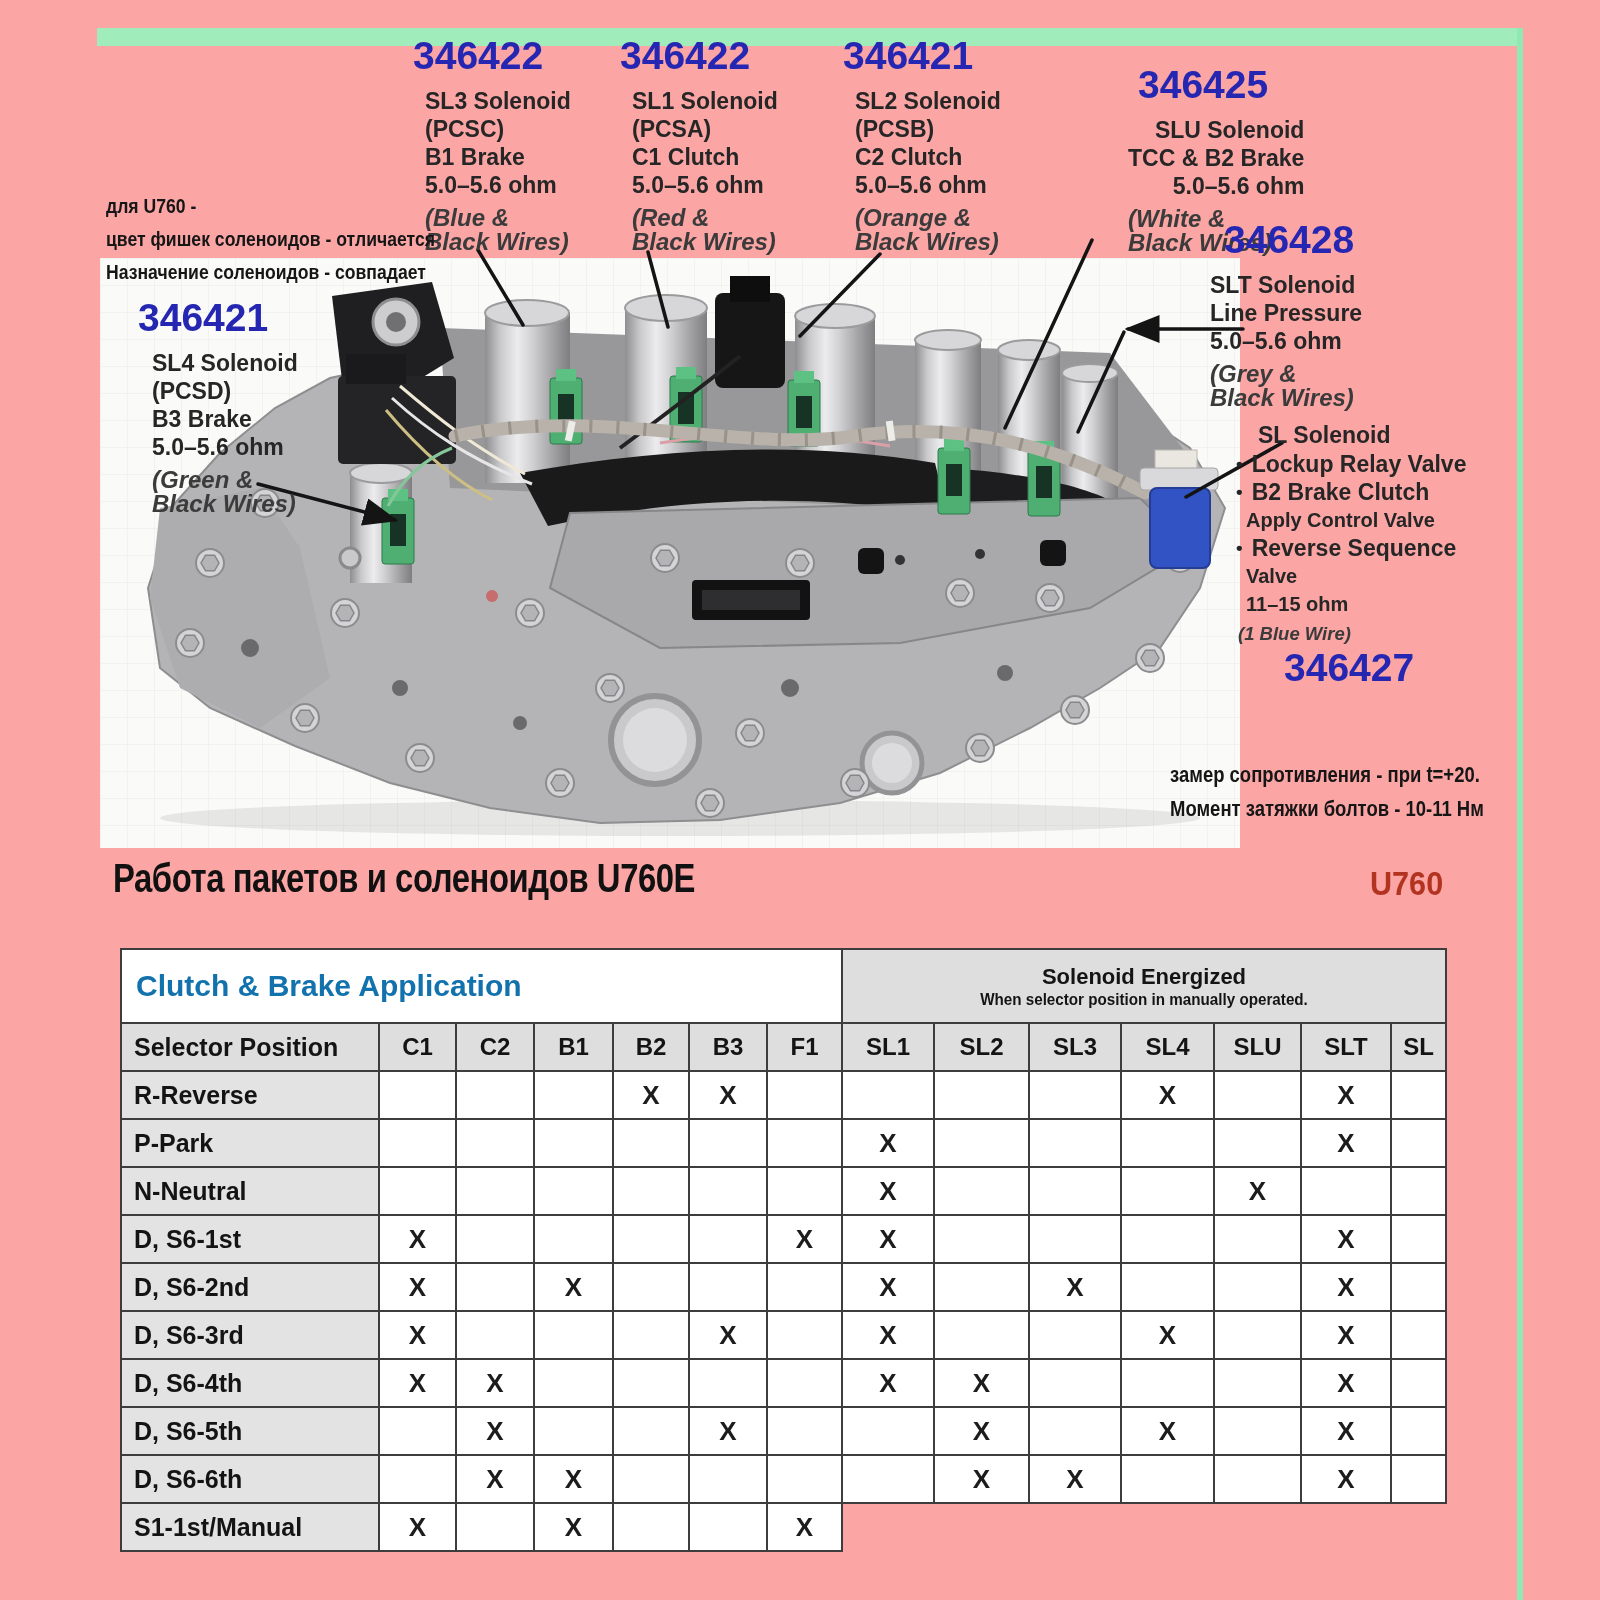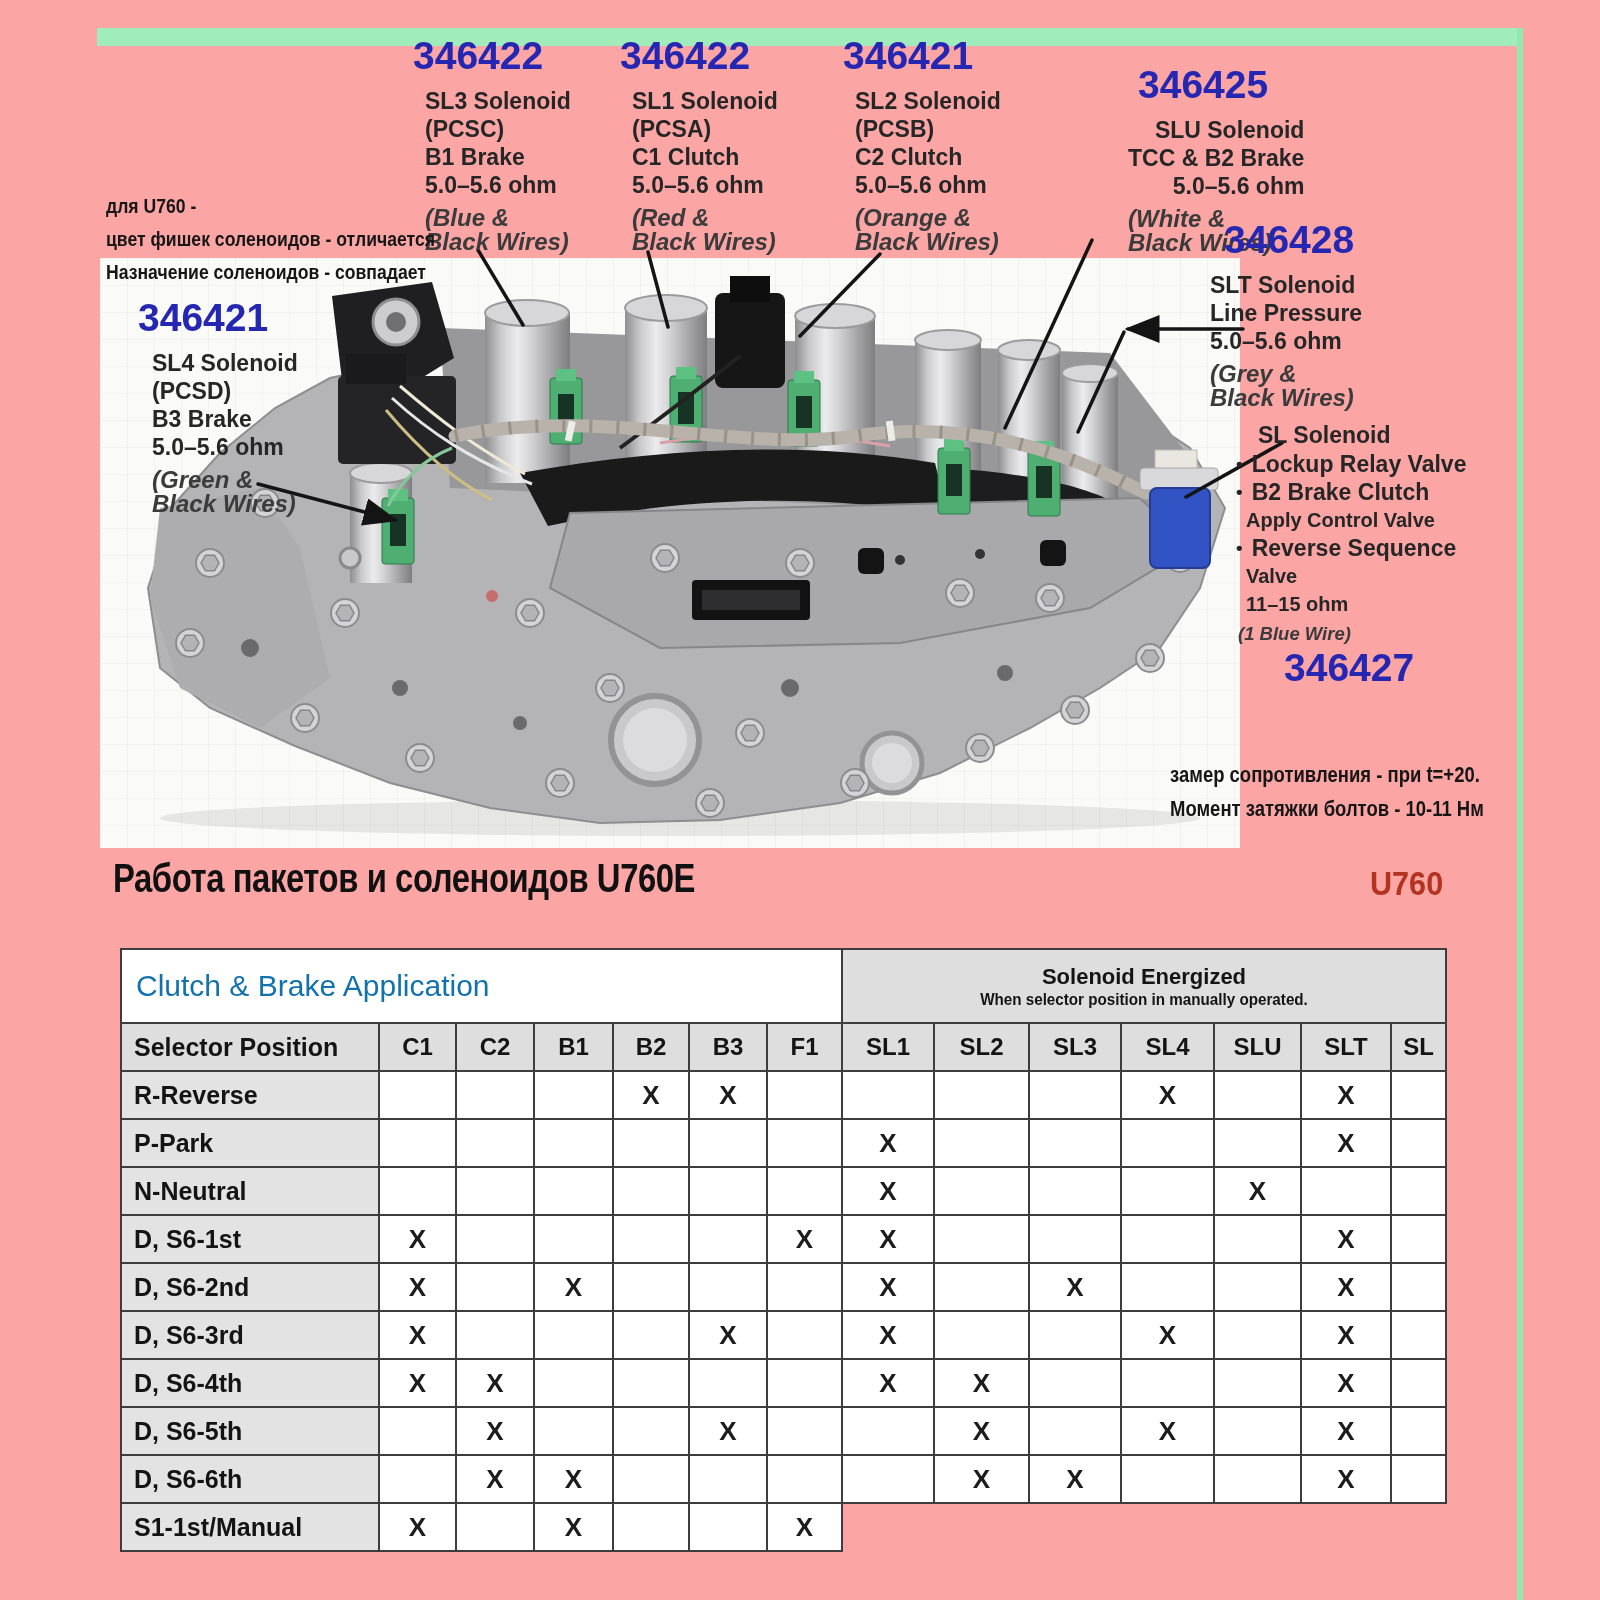--- a/index.html
+++ b/index.html
@@ -23,21 +23,21 @@
   .bln{margin-left:10px;font-size:20px;font-weight:bold;line-height:28px;color:#262626;}
   .slw{font-style:italic;font-size:18.5px;font-weight:bold;color:#3b3b3b;margin-top:5px;margin-left:2px;}
   .slpn{font-size:39px;font-weight:bold;color:#2526b2;margin-left:48px;margin-top:1px;}
   .doc-title{position:absolute;left:113px;top:856px;font-size:40px;font-weight:bold;letter-spacing:-0.5px;
              color:#111;transform:scaleX(.82);transform-origin:left top;white-space:nowrap;}
   .badge{position:absolute;left:1370px;top:864px;font-size:34px;font-weight:bold;color:#b2331f;
          transform:scaleX(.9);transform-origin:left top;}
   #app-table{position:absolute;left:120px;top:948px;}
   table.apptable{border-collapse:collapse;table-layout:fixed;}
   .apptable th,.apptable td{border:2px solid #3d3d3d;overflow:hidden;}
-  .secL{background:#fff;color:#1272ad;font-size:30px;font-weight:normal;text-align:left;
+  .secL{background:#fff;color:#1272ad;font-size:30px;font-weight:bold;text-align:left;
         padding-left:14px;height:70px;}
   .secR{background:#dedede;text-align:center;vertical-align:middle;height:70px;}
   .secRt{font-size:22px;font-weight:bold;color:#141414;line-height:26px;}
   .secRs{font-size:16px;font-weight:bold;color:#141414;line-height:19px;transform:scaleX(.95);}
   .colh{background:#dedede;font-size:24px;font-weight:bold;height:44px;text-align:center;color:#141414;}
   .selh{text-align:left;padding-left:12px;font-size:25px;}
   .rowlab{background:#e3e3e3;font-size:25px;font-weight:bold;padding-left:12px;height:44px;color:#141414;}
   .mark{background:#fff;text-align:center;font-size:26px;font-weight:600;color:#1c1c1c;}
   .void{border:none !important;background:transparent;}
 </style>

